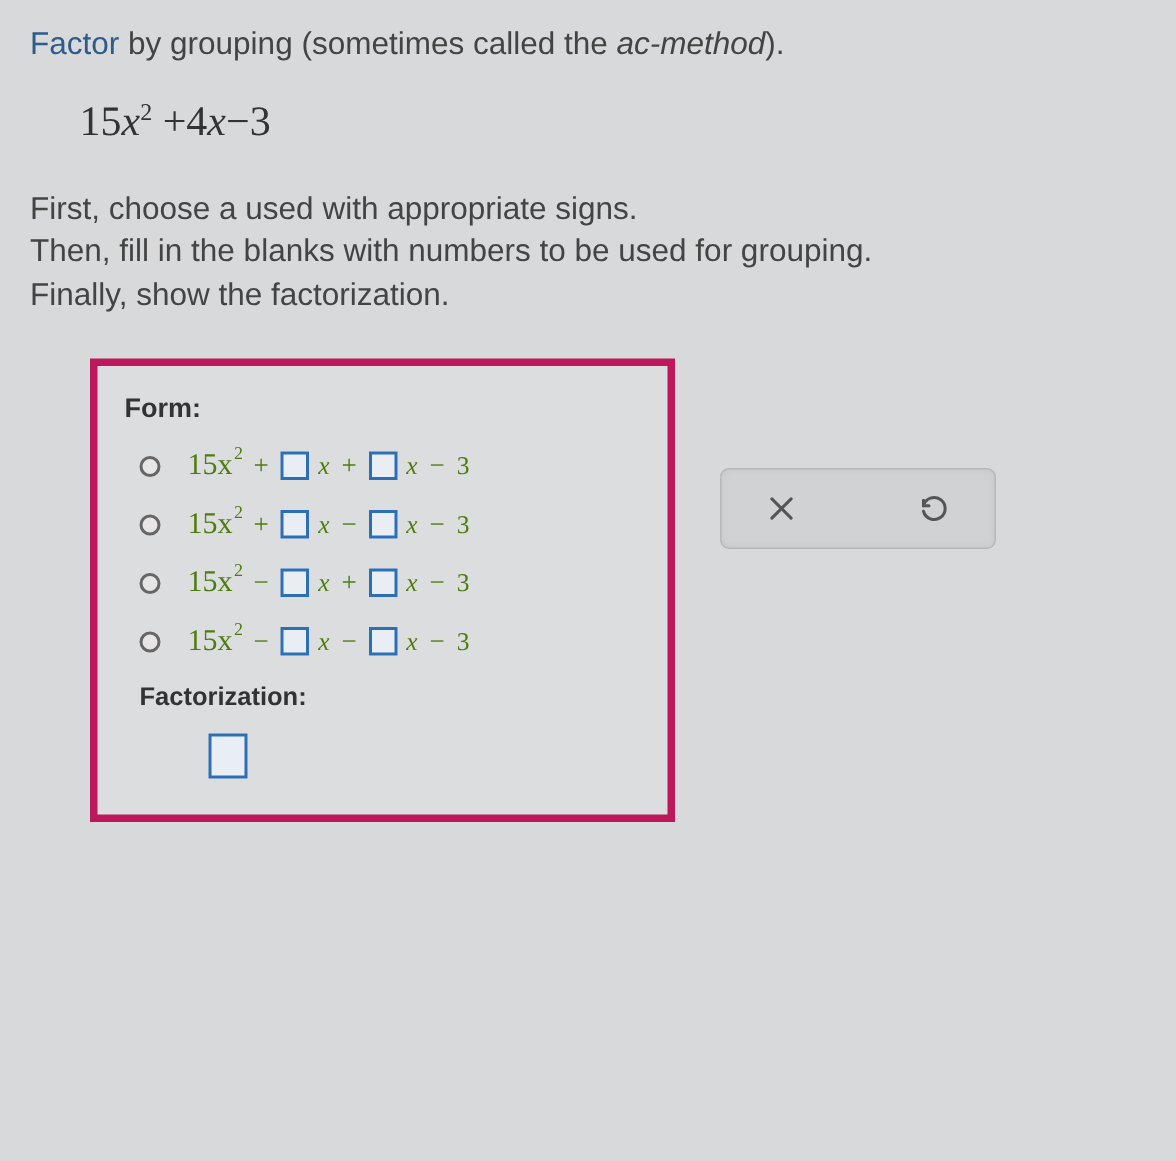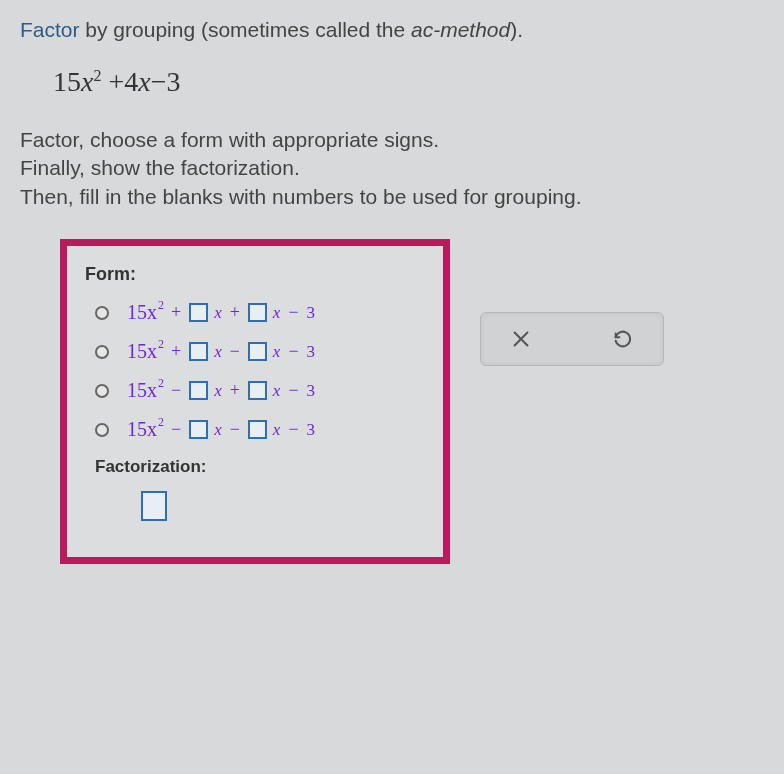--- a/index.html
+++ b/index.html
@@ -34,25 +34,25 @@
       margin-bottom: 28px;
     }
     .expression sup { font-size: 16px; vertical-align: super; }
     .instructions {
       font-size: 21px;
       color: #444;
       line-height: 1.35;
       margin-bottom: 28px;
     }
     .form-box {
-      border: 7px solid #be185d;
+      border: 5px solid #be185d;
       background: #dcddde;
       width: 390px;
       margin-left: 40px;
-      padding: 18px 18px 36px 18px;
+      padding: 18px 18px 24px 18px;
     }
     .form-title {
       font-weight: bold;
       font-size: 18px;
       color: #333;
       margin-bottom: 16px;
     }
     .option-row {
       display: flex;
       align-items: center;
@@ -64,21 +64,21 @@
       height: 14px;
       border: 2px solid #666;
       border-radius: 50%;
       background: #e6e6e6;
       margin-right: 18px;
       flex-shrink: 0;
     }
     .math-part {
       font-family: "Times New Roman", Times, serif;
       font-size: 18px;
-      color: #6d28d9;
+      color: #4d7c0f;
       display: flex;
       align-items: center;
       gap: 6px;
     }
     .term-15x2 { position: relative; display: inline-block; }
     .term-15x2 .base { font-size: 20px; }
     .term-15x2 .exp { font-size: 12px; position: relative; top: -10px; left: 1px; }
     .op { font-size: 18px; margin: 0 2px; }
     .blank {
       width: 19px;
@@ -135,23 +135,23 @@
   <p class="prompt">
     <span class="factor-link">Factor</span><span> by grouping (sometimes called the </span><span class="ac-method">ac-method</span><span>).</span>
   </p>
 
   <div class="expression">
     <span>15</span><span style="font-style:italic;">x</span><sup>2</sup>
     <span>+</span><span>4</span><span style="font-style:italic;">x</span><span>−</span><span>3</span>
   </div>
 
   <div class="instructions">
-    <div>Factor, choose a form with appropriate signs.</div>
+    <div>First, choose a used with appropriate signs.</div>
+    <div>Then, fill in the blanks with numbers to be used for grouping.</div>
     <div>Finally, show the factorization.</div>
-    <div>Then, fill in the blanks with numbers to be used for grouping.</div>
   </div>
 
   <div class="form-box">
     <div class="form-title">Form:</div>
 
     <div class="option-row">
       <div class="radio"></div>
       <div class="math-part">
         <span class="term-15x2"><span class="base">15x</span><span class="exp">2</span></span>
         <span class="op">+</span>

